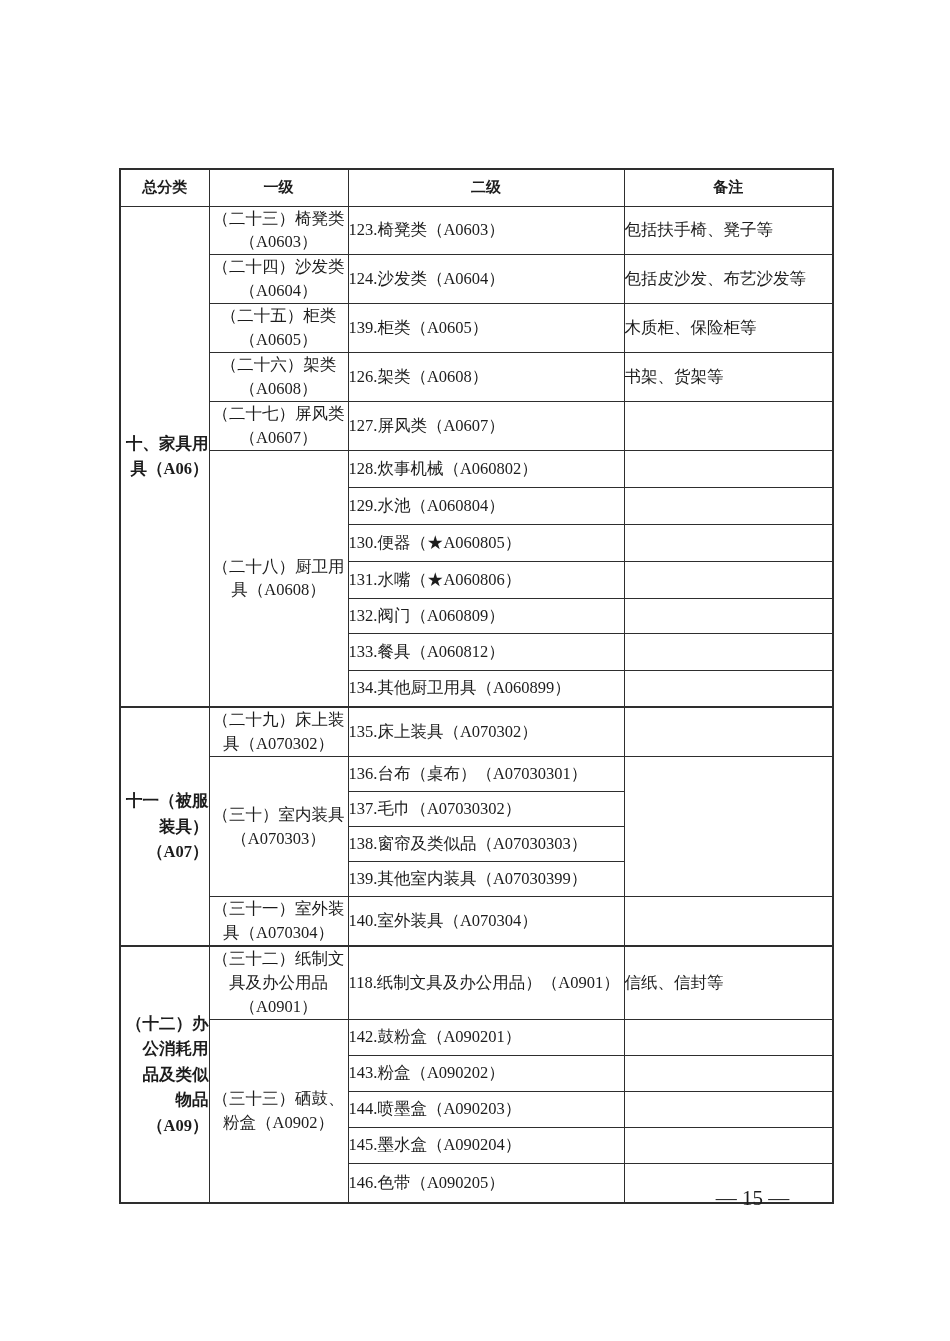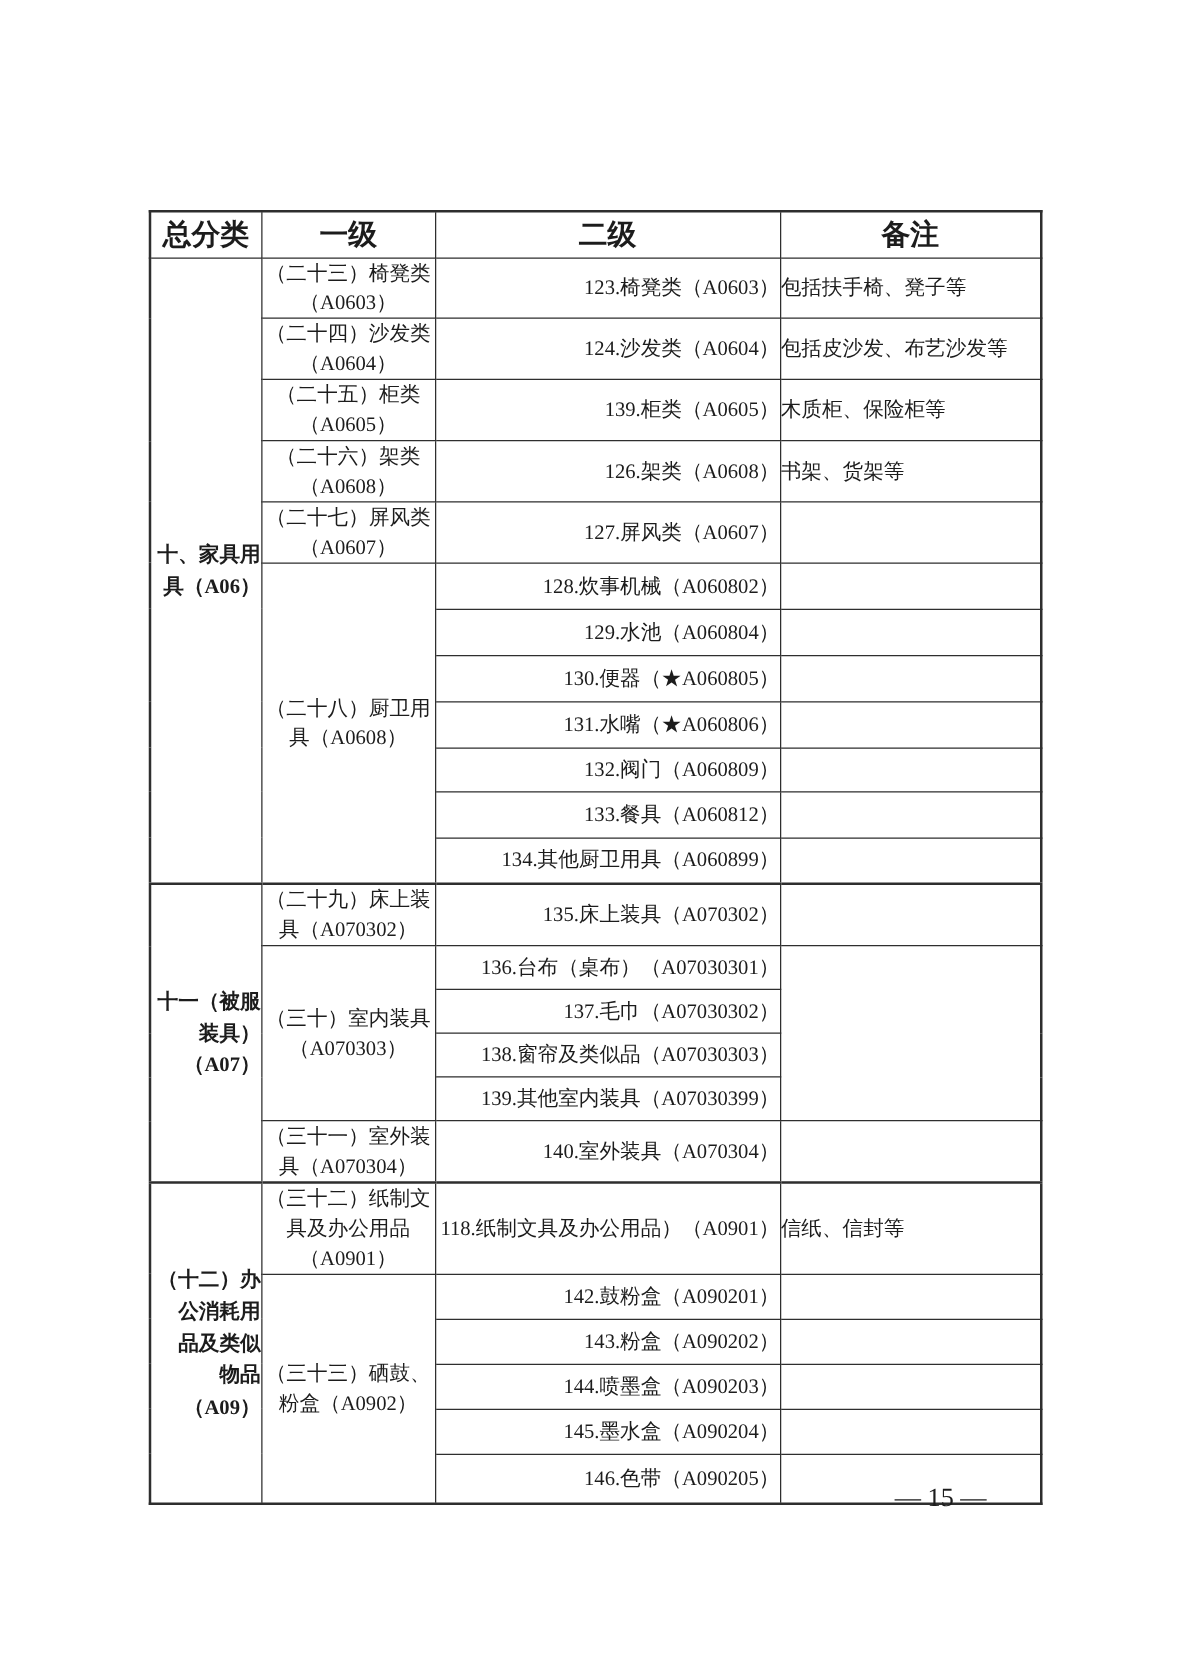--- a/index.html
+++ b/index.html
@@ -28,39 +28,39 @@
   table.cls th, table.cls td {
     border: 1px solid #2e2e2e;
     padding: 0;
     font-size: 16.5px;
     vertical-align: middle;
     overflow: hidden;
   }
   table.cls th {
     font-weight: bold;
     text-align: center;
-    font-size: 23px;
+    font-size: 15px;
   }
   td.cat {
     font-weight: bold;
     text-align: right;
     white-space: pre-line;
     line-height: 1.55;
     padding: 2px 1px;
     font-family: Liberation Serif, serif;
   }
   td.l1 {
     text-align: center;
     white-space: pre-line;
     line-height: 1.45;
     padding: 2px 2px;
     margin-top: 40px;
   }
   td.l2 {
-    text-align: right;
+    text-align: left;
     padding-left: 5px;
     padding-right: 2px;
   }
   td.rk {
     text-align: left;
     padding-left: 6px;
     padding-right: 2px;
   }
   tr.h37  { height: 37px; }
   tr.h45  { height: 45px; }

